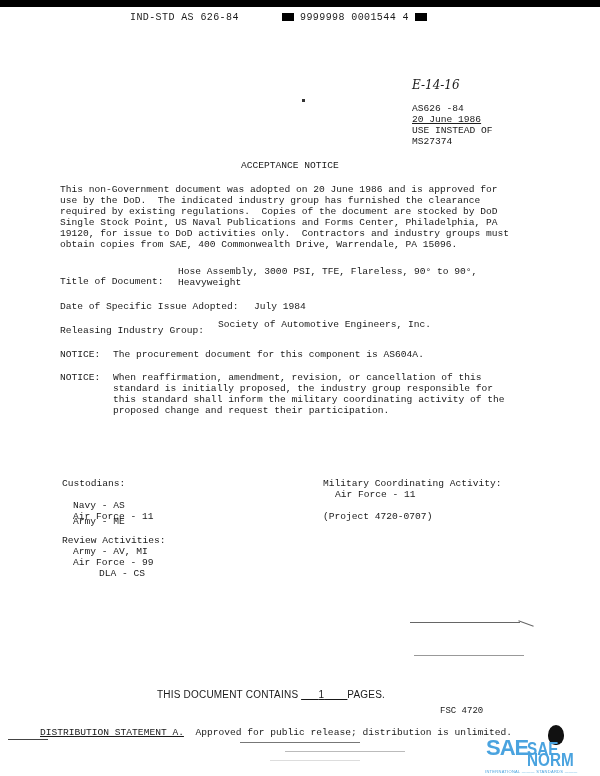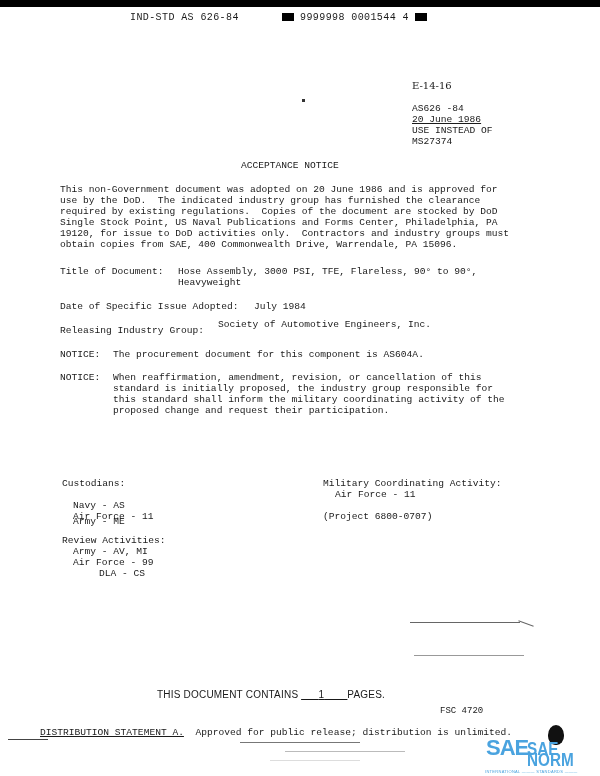--- a/index.html
+++ b/index.html
@@ -6,21 +6,21 @@
   body {
     width: 600px; height: 776px; position: relative; overflow: hidden;
     font-family: "Liberation Mono", "DejaVu Sans Mono", monospace;
     color: #1a1a1a; font-size: 9.6px; line-height: 11px;
   }
   .abs { position: absolute; white-space: pre; }
   .topbar-black { position: absolute; left: 0; top: 0; width: 600px; height: 7px; background: #000; }
   .topbar-black2 { position: absolute; left: 0; top: 0; width: 210px; height: 3px; background: #000; }
   .header-line { position: absolute; left: 130px; top: 12px; font-size: 10px; letter-spacing: 0.4px; }
   .blk { display: inline-block; width: 12px; height: 8px; background: #000; vertical-align: -1px; }
-  .hw { font-family: "DejaVu Serif", serif; font-size: 10px; text-align: right; }
+  .hw { font-family: "DejaVu Serif", serif; font-style: italic; font-size: 12px; text-align: right; }
   .u { text-decoration: underline; }
   .para { position: absolute; left: 60px; width: 490px; white-space: pre; }
   .logo-sae { position: absolute; left: 486px; top: 742px; font-family: "Liberation Sans", sans-serif; font-weight: bold; font-size: 22px; color: #4aa3df; letter-spacing: -1px; }
   .logo-norm { position: absolute; left: 527px; top: 744px; font-family: "Liberation Sans", sans-serif; font-weight: bold; font-size: 18px; color: #4aa3df; transform: scaleX(0.85); transform-origin: left; }
   .logo-sub { position: absolute; left: 485px; top: 766px; font-family: "Liberation Sans", sans-serif; font-size: 4px; color: #4aa3df; letter-spacing: 0.3px; }
   .mascot { position: absolute; left: 548px; top: 725px; width: 16px; height: 20px; background: #111; border-radius: 50% 50% 45% 45%; }
   .dash { position: absolute; height: 1px; background: #555; }
   .speck { position: absolute; width: 2px; height: 2px; background: #333; }
 </style>
 </head>
@@ -50,21 +50,21 @@
 
 <div>
   <div class="para" style="top:184px;">This non-Government document was adopted on 20 June 1986 and is approved for</div>
   <div class="para" style="top:195px;">use by the DoD.  The indicated industry group has furnished the clearance</div>
   <div class="para" style="top:206px;">required by existing regulations.  Copies of the document are stocked by DoD</div>
   <div class="para" style="top:217px;">Single Stock Point, US Naval Publications and Forms Center, Philadelphia, PA</div>
   <div class="para" style="top:228px;">19120, for issue to DoD activities only.  Contractors and industry groups must</div>
   <div class="para" style="top:239px;">obtain copies from SAE, 400 Commonwealth Drive, Warrendale, PA 15096.</div>
 </div>
 
-<div class="abs" style="left:60px;top:266px;">Title of Document:</div>
+<div class="abs" style="left:60px;top:276px;">Title of Document:</div>
 <div class="abs" style="left:178px;top:266px;">Hose Assembly, 3000 PSI, TFE, Flareless, 90° to 90°,</div>
 <div class="abs" style="left:178px;top:277px;">Heavyweight</div>
 
 <div class="abs" style="left:60px;top:301px;">Date of Specific Issue Adopted:</div>
 <div class="abs" style="left:254px;top:301px;">July 1984</div>
 
 <div class="abs" style="left:60px;top:325px;">Releasing Industry Group:</div>
 <div class="abs" style="left:218px;top:319px;">Society of Automotive Engineers, Inc.</div>
 
 <div class="abs" style="left:60px;top:349px;">NOTICE:</div>
@@ -86,21 +86,21 @@
 <div>
   <div class="abs" style="left:62px;top:535px;">Review Activities:</div>
   <div class="abs" style="left:73px;top:546px;">Army - AV, MI</div>
   <div class="abs" style="left:73px;top:557px;">Air Force - 99</div>
   <div class="abs" style="left:73px;top:568px;margin-left:26px;">DLA - CS</div>
 </div>
 
 <div>
   <div class="abs" style="left:323px;top:478px;">Military Coordinating Activity:</div>
   <div class="abs" style="left:335px;top:489px;">Air Force - 11</div>
-  <div class="abs" style="left:323px;top:511px;">(Project 6800-0707)</div>
+  <div class="abs" style="left:323px;top:511px;">(Project 4720-0707)</div>
 </div>
 
 <div class="dash" style="left:410px;top:622px;width:110px;background:#666;"></div>
 <div class="dash" style="left:518px;top:623px;width:16px;transform:rotate(20deg);background:#666;"></div>
 <div class="dash" style="left:414px;top:655px;width:110px;background:#999;"></div>
 
 <div class="abs" style="left:157px;top:689px;font-family:'Liberation Sans',sans-serif;font-size:10px;letter-spacing:0.2px;"><span>THIS DOCUMENT CONTAINS</span> <span class="u">___<span>1</span>____</span><span>PAGES.</span></div>
 
 <div class="abs" style="left:440px;top:706px;font-size:9px;">FSC 4720</div>
 

